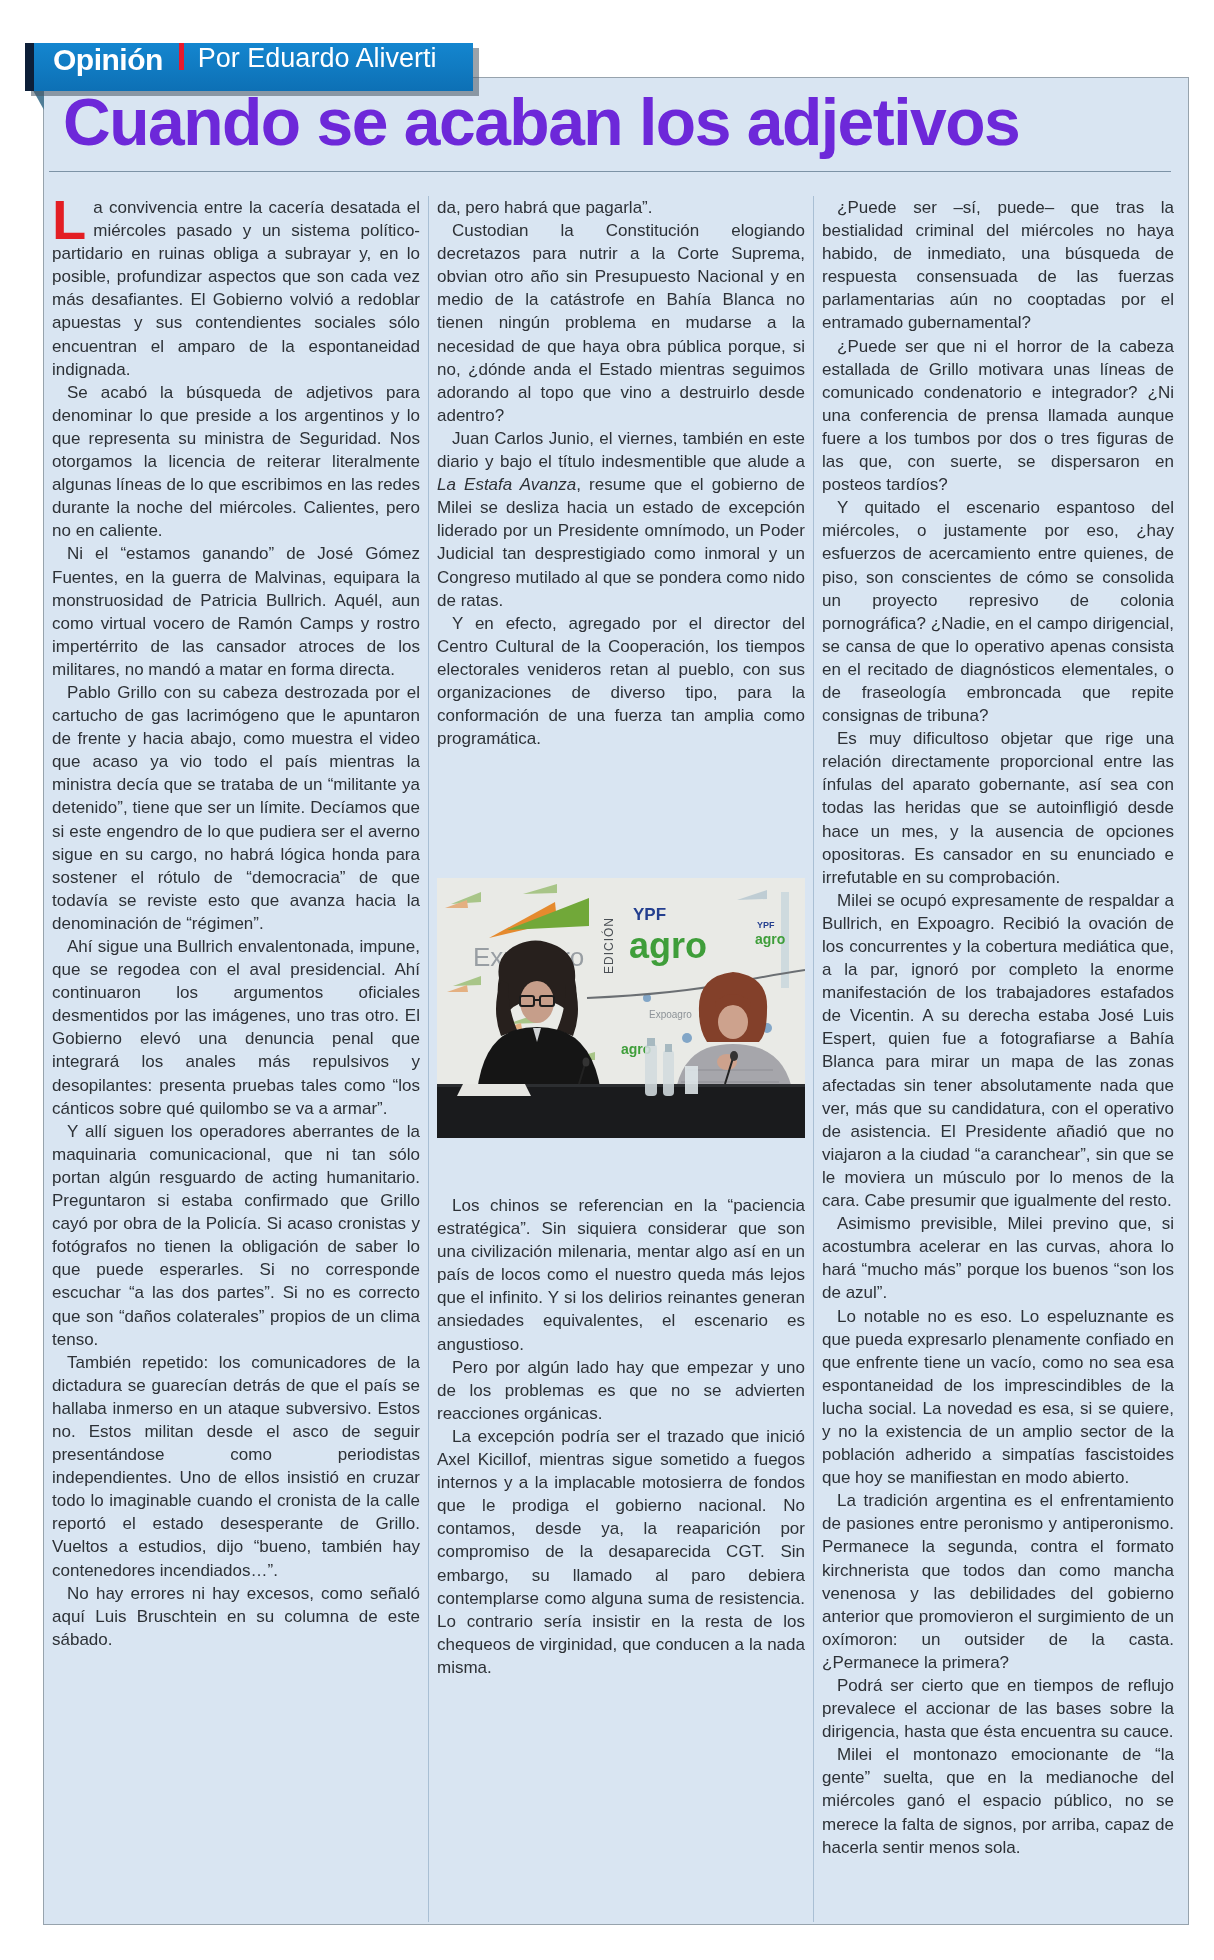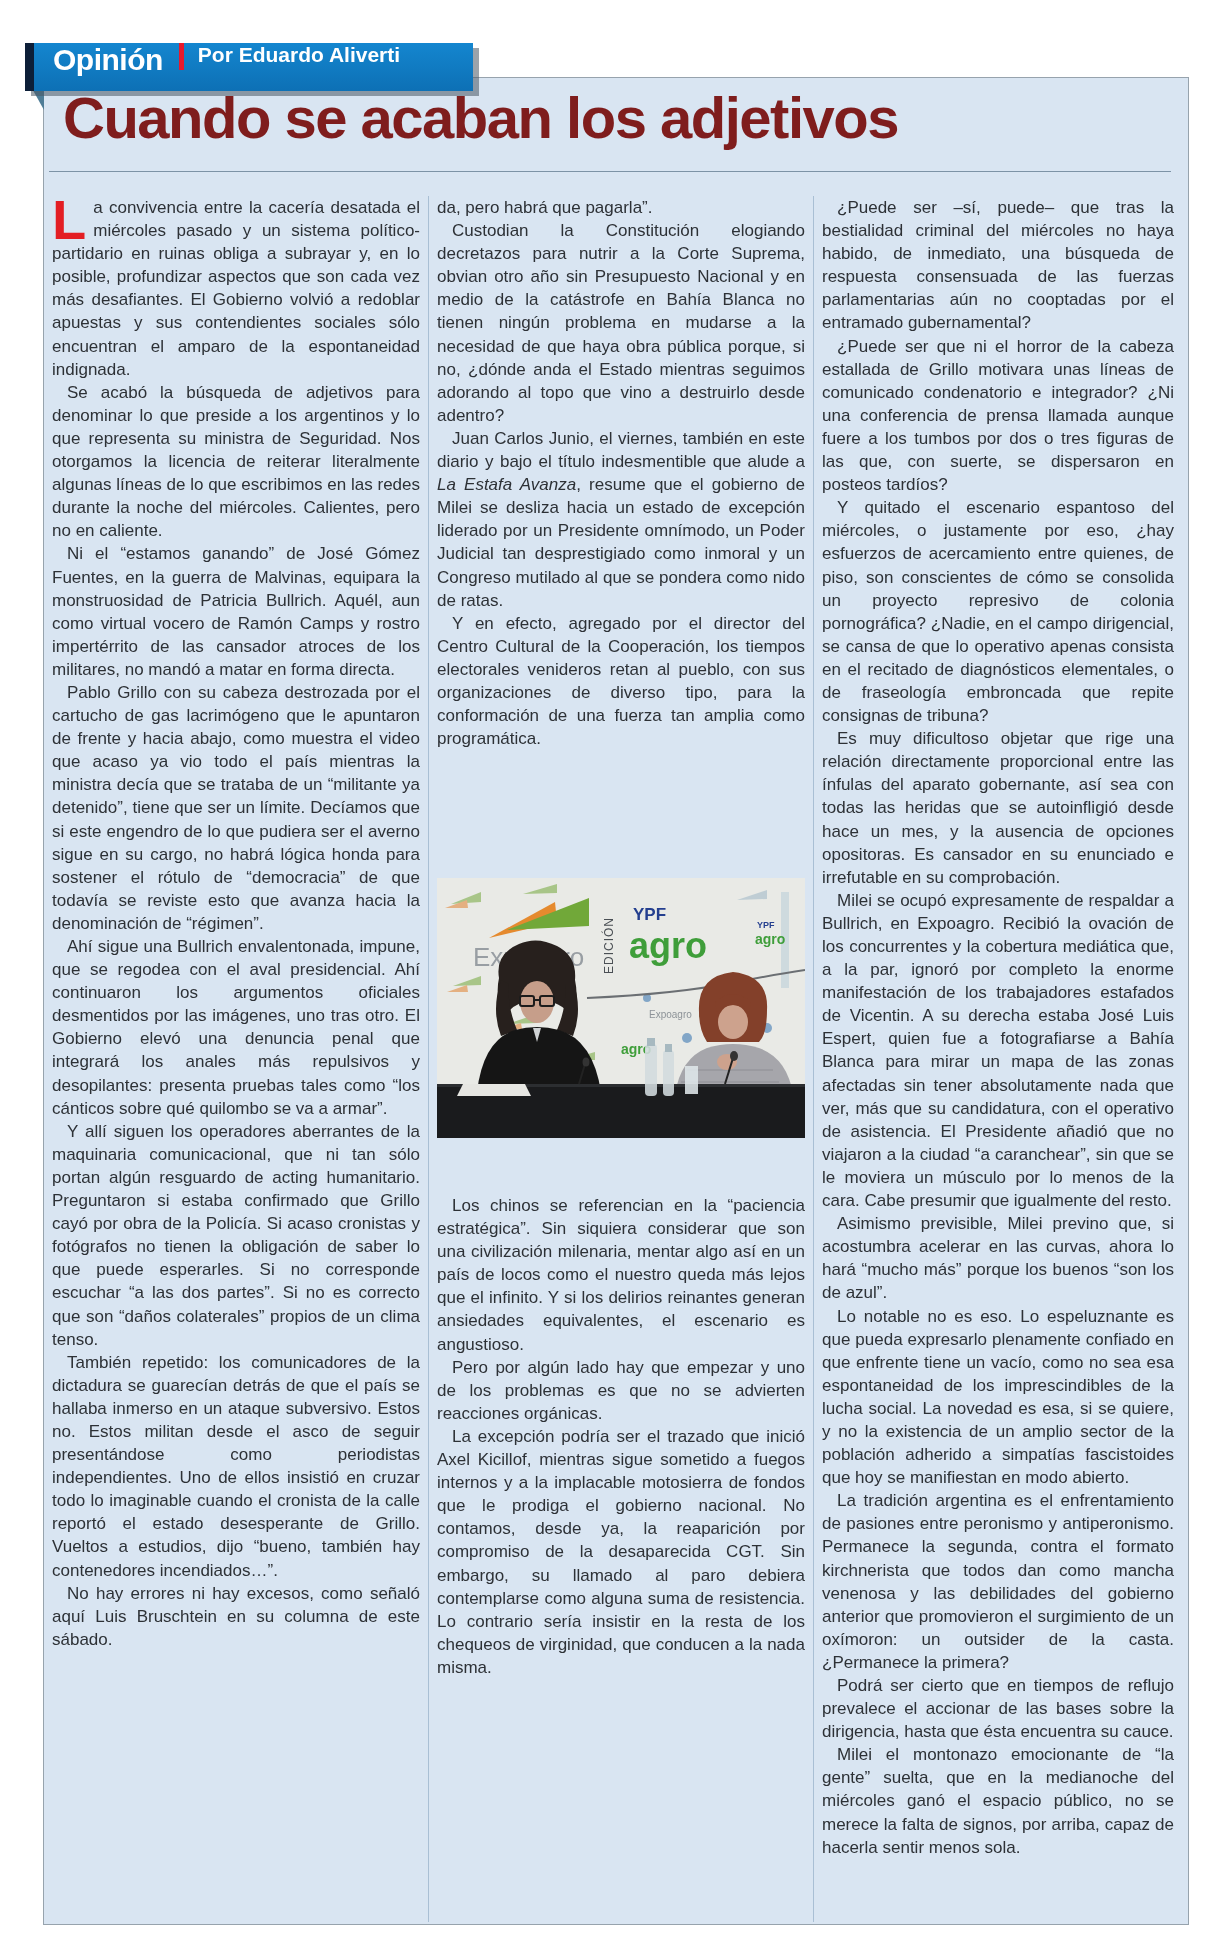--- a/index.html
+++ b/index.html
@@ -20,24 +20,24 @@
     position:absolute;left:25px;top:28px;width:448px;height:48px;
     background:linear-gradient(180deg,#1486cf 0%,#0d70b5 100%);
     box-shadow:6px 5px 0 rgba(72,88,101,0.55);
     display:flex;align-items:flex-start;z-index:3;margin-top:15px;
   }
   .tab::before{
     content:"";position:absolute;left:0;top:0;width:9px;height:100%;background:#0d1f38;
   }
   .tab-section{color:#fff;font-size:30px;font-weight:bold;margin-left:28px;letter-spacing:-0.5px;}
   .tab-divider{width:5px;height:27px;background:#e8192c;margin:0 14px 0 16px;flex:0 0 auto;}
-  .tab-byline{color:#fff;font-size:21px;font-weight:bold;}
+  .tab-byline{color:#fff;font-size:27px;font-weight:normal;}
   .title{
     position:absolute;left:63px;top:86px;margin:0;z-index:2;
-    font-size:58px;line-height:1.1;font-weight:bold;color:#7f1d1d;letter-spacing:-1.5px;
+    font-size:66px;line-height:1.1;font-weight:bold;color:#6d28d9;letter-spacing:-1.5px;
   }
   .title-rule{position:absolute;left:49px;top:171px;width:1122px;height:1px;background:#7d93a6;z-index:2;}
   .columns{
     position:absolute;left:52px;top:196px;width:1122px;height:1726px;
     display:flex;overflow:hidden;z-index:2;
   }
   .col{
     font-size:17px;line-height:23.1px;color:#2d3136;text-align:justify;
   }
   .col-1{width:368px;flex:0 0 368px;}

